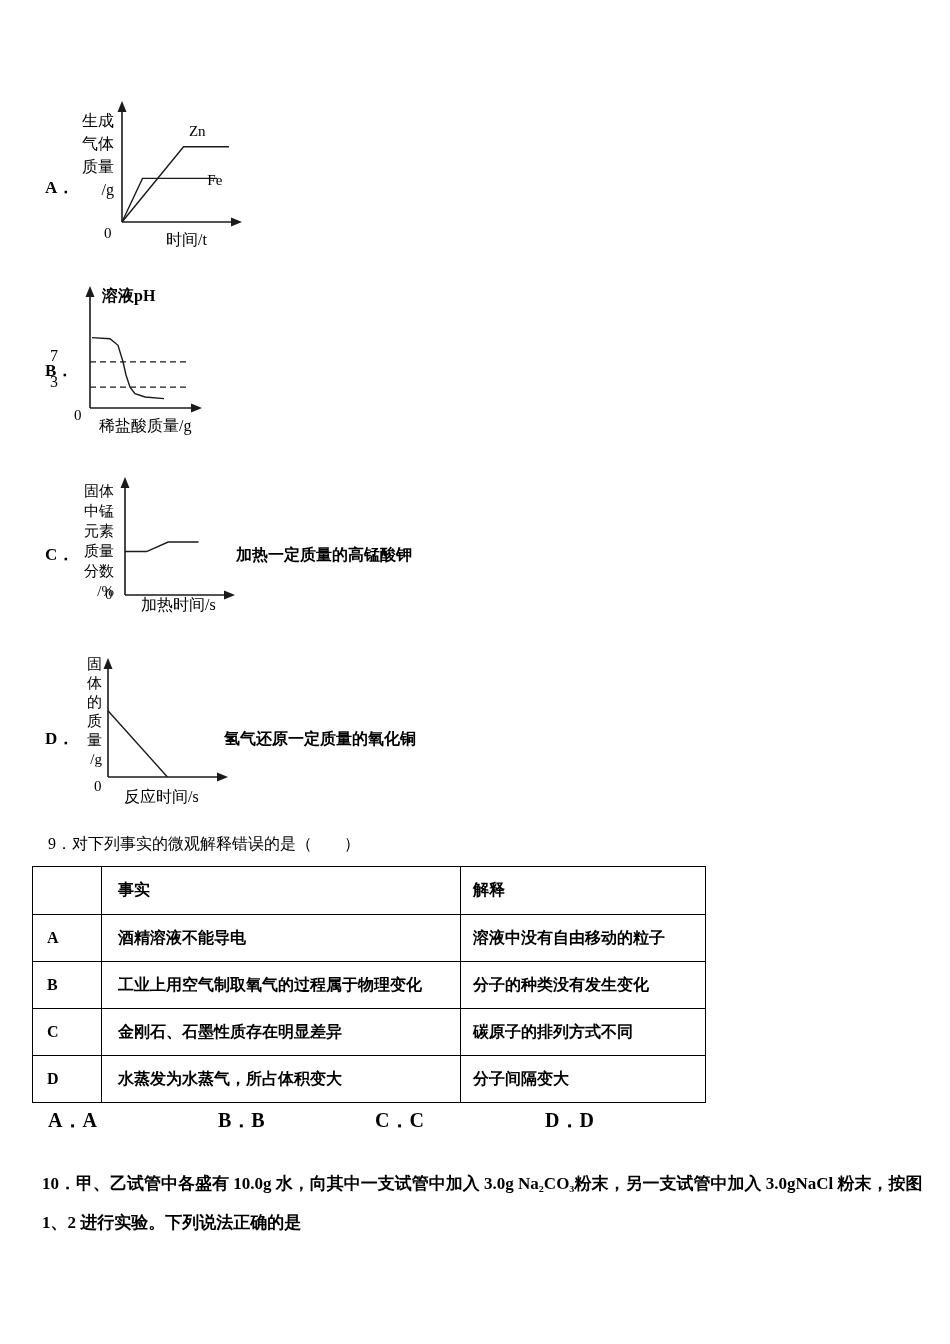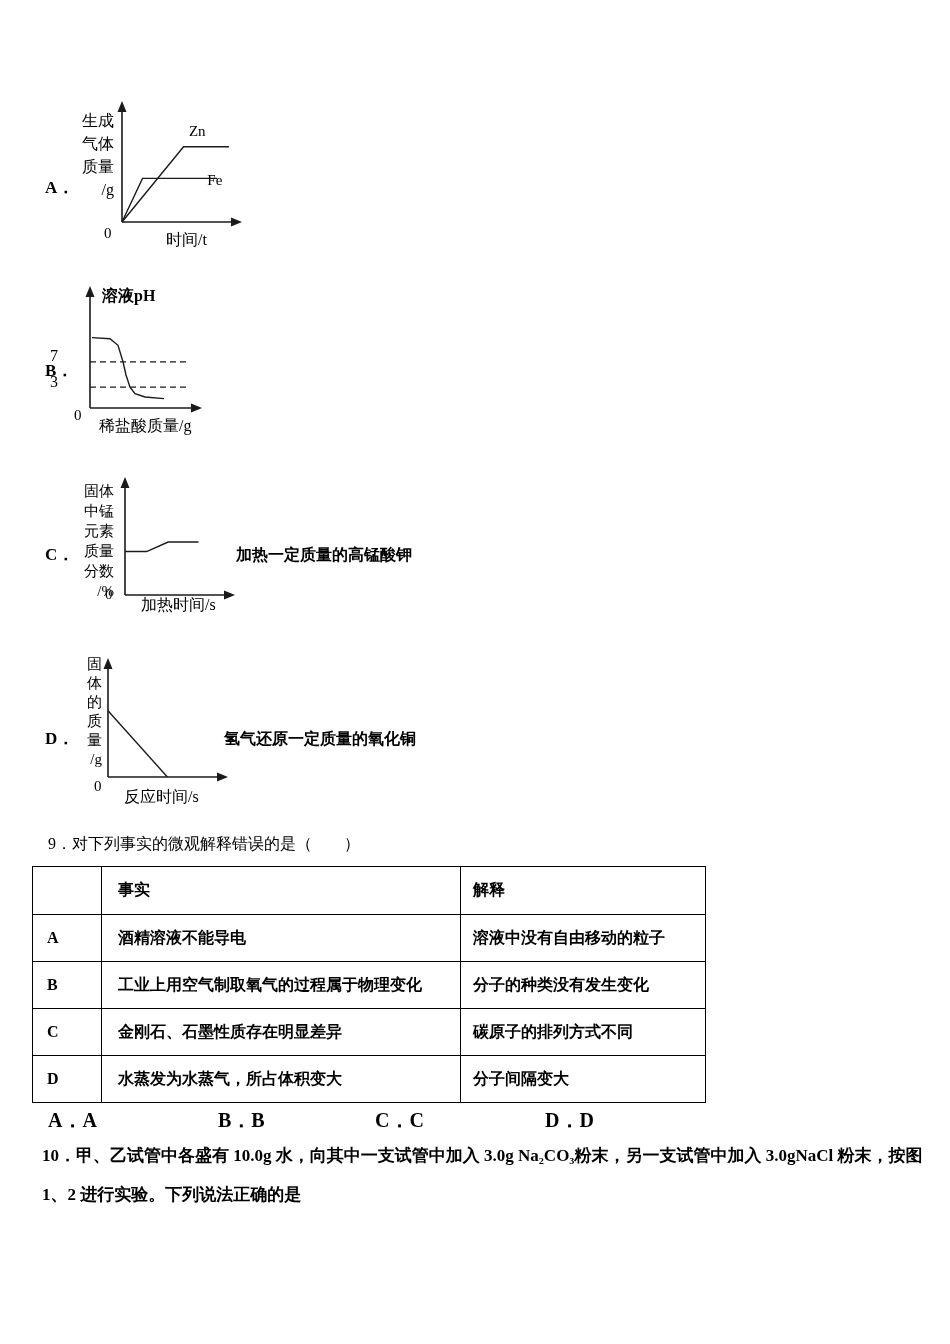--- a/index.html
+++ b/index.html
@@ -12,21 +12,21 @@
   .opt-letter{font-weight:bold;font-size:17px;}
   .ylabel{white-space:pre-line;font-size:16px;line-height:23px;text-align:right;}
   .ylabel.small{font-size:15px;line-height:20px;}
   .ylabel.vert{font-size:15px;line-height:19px;}
   .ylabel-h{font-size:16px;font-weight:bold;}
   .tick{font-size:16px;width:16px;text-align:center;}
   .origin{font-size:15px;}
   .xlabel{font-size:16px;}
   .caption{font-weight:bold;font-size:16px;white-space:nowrap;}
   .q-text{font-size:16px;}
-  .q10{font-weight:bold;font-size:17px;white-space:nowrap;}
+  .q10{font-weight:bold;font-size:17px;white-space:nowrap;margin-top:28px;}
   table.q9{border-collapse:collapse;table-layout:fixed;}
   table.q9 th,table.q9 td{
     border:1.5px solid #000;font-weight:bold;font-size:16px;
     padding:0 0 0 16px;text-align:left;vertical-align:middle;
   }
   table.q9 .c-letter{width:54px;padding-left:14px;}
   table.q9 .c-fact{width:342px;}
   table.q9 .c-expl{width:232px;padding-left:12px;}
   table.q9 tr.hdr{height:48px;}
   table.q9 tr.row{height:47px;}

